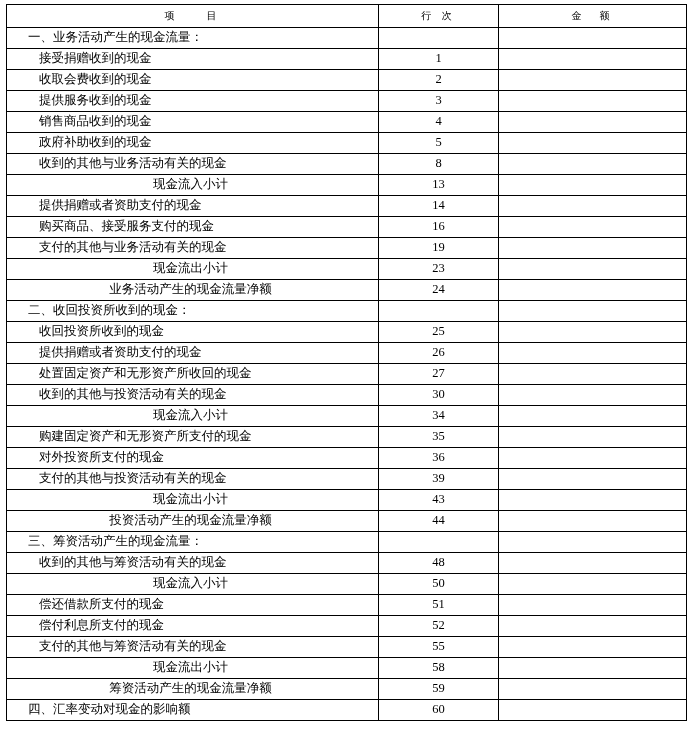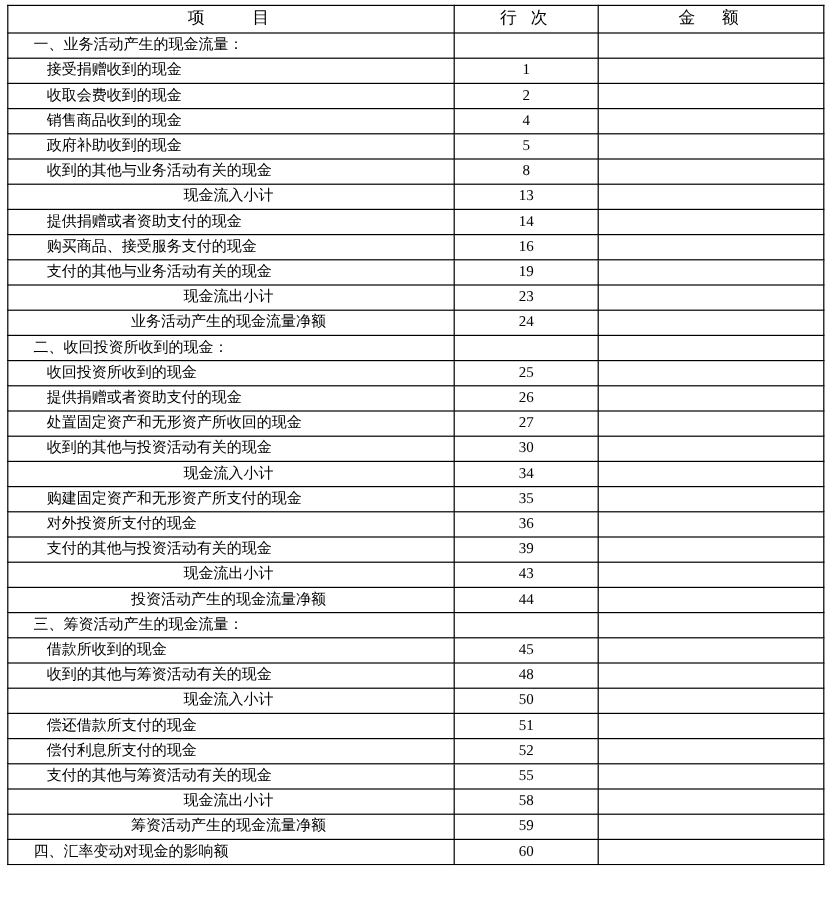--- a/index.html
+++ b/index.html
@@ -34,21 +34,21 @@
     line-height: 1.05;
     height: 21px;
     padding: 0 4px;
     box-sizing: border-box;
     font-weight: normal;
     vertical-align: middle;
   }
   table.cashflow thead th {
     text-align: center;
     letter-spacing: 4px;
-    font-size: 14px;
+    font-size: 10px;
     height: 23px;
   }
   td.line, td.amount {
     text-align: center;
   }
   td.item {
     text-align: left;
     white-space: nowrap;
   }
   
@@ -83,20 +83,25 @@
           <td class="item lv1">接受捐赠收到的现金</td>
           <td class="line">1</td>
           <td class="amount"></td>
         </tr>
         <tr>
           <td class="item lv1">收取会费收到的现金</td>
           <td class="line">2</td>
           <td class="amount"></td>
         </tr>
         <tr>
+          <td class="item lv1">提供服务收到的现金</td>
+          <td class="line">3</td>
+          <td class="amount"></td>
+        </tr>
+        <tr>
           <td class="item lv1">销售商品收到的现金</td>
           <td class="line">4</td>
           <td class="amount"></td>
         </tr>
         <tr>
           <td class="item lv1">政府补助收到的现金</td>
           <td class="line">5</td>
           <td class="amount"></td>
         </tr>
         <tr>
@@ -185,25 +190,20 @@
           <td class="amount"></td>
         </tr>
         <tr>
           <td class="item center">投资活动产生的现金流量净额</td>
           <td class="line">44</td>
           <td class="amount"></td>
         </tr>
         <tr>
           <td class="item lv0">三、筹资活动产生的现金流量：</td>
           <td class="line"></td>
-          <td class="amount"></td>
-        </tr>
-        <tr>
-          <td class="item lv1">借款所收到的现金</td>
-          <td class="line">45</td>
           <td class="amount"></td>
         </tr>
         <tr>
           <td class="item lv1">收到的其他与筹资活动有关的现金</td>
           <td class="line">48</td>
           <td class="amount"></td>
         </tr>
         <tr>
           <td class="item center">现金流入小计</td>
           <td class="line">50</td>

